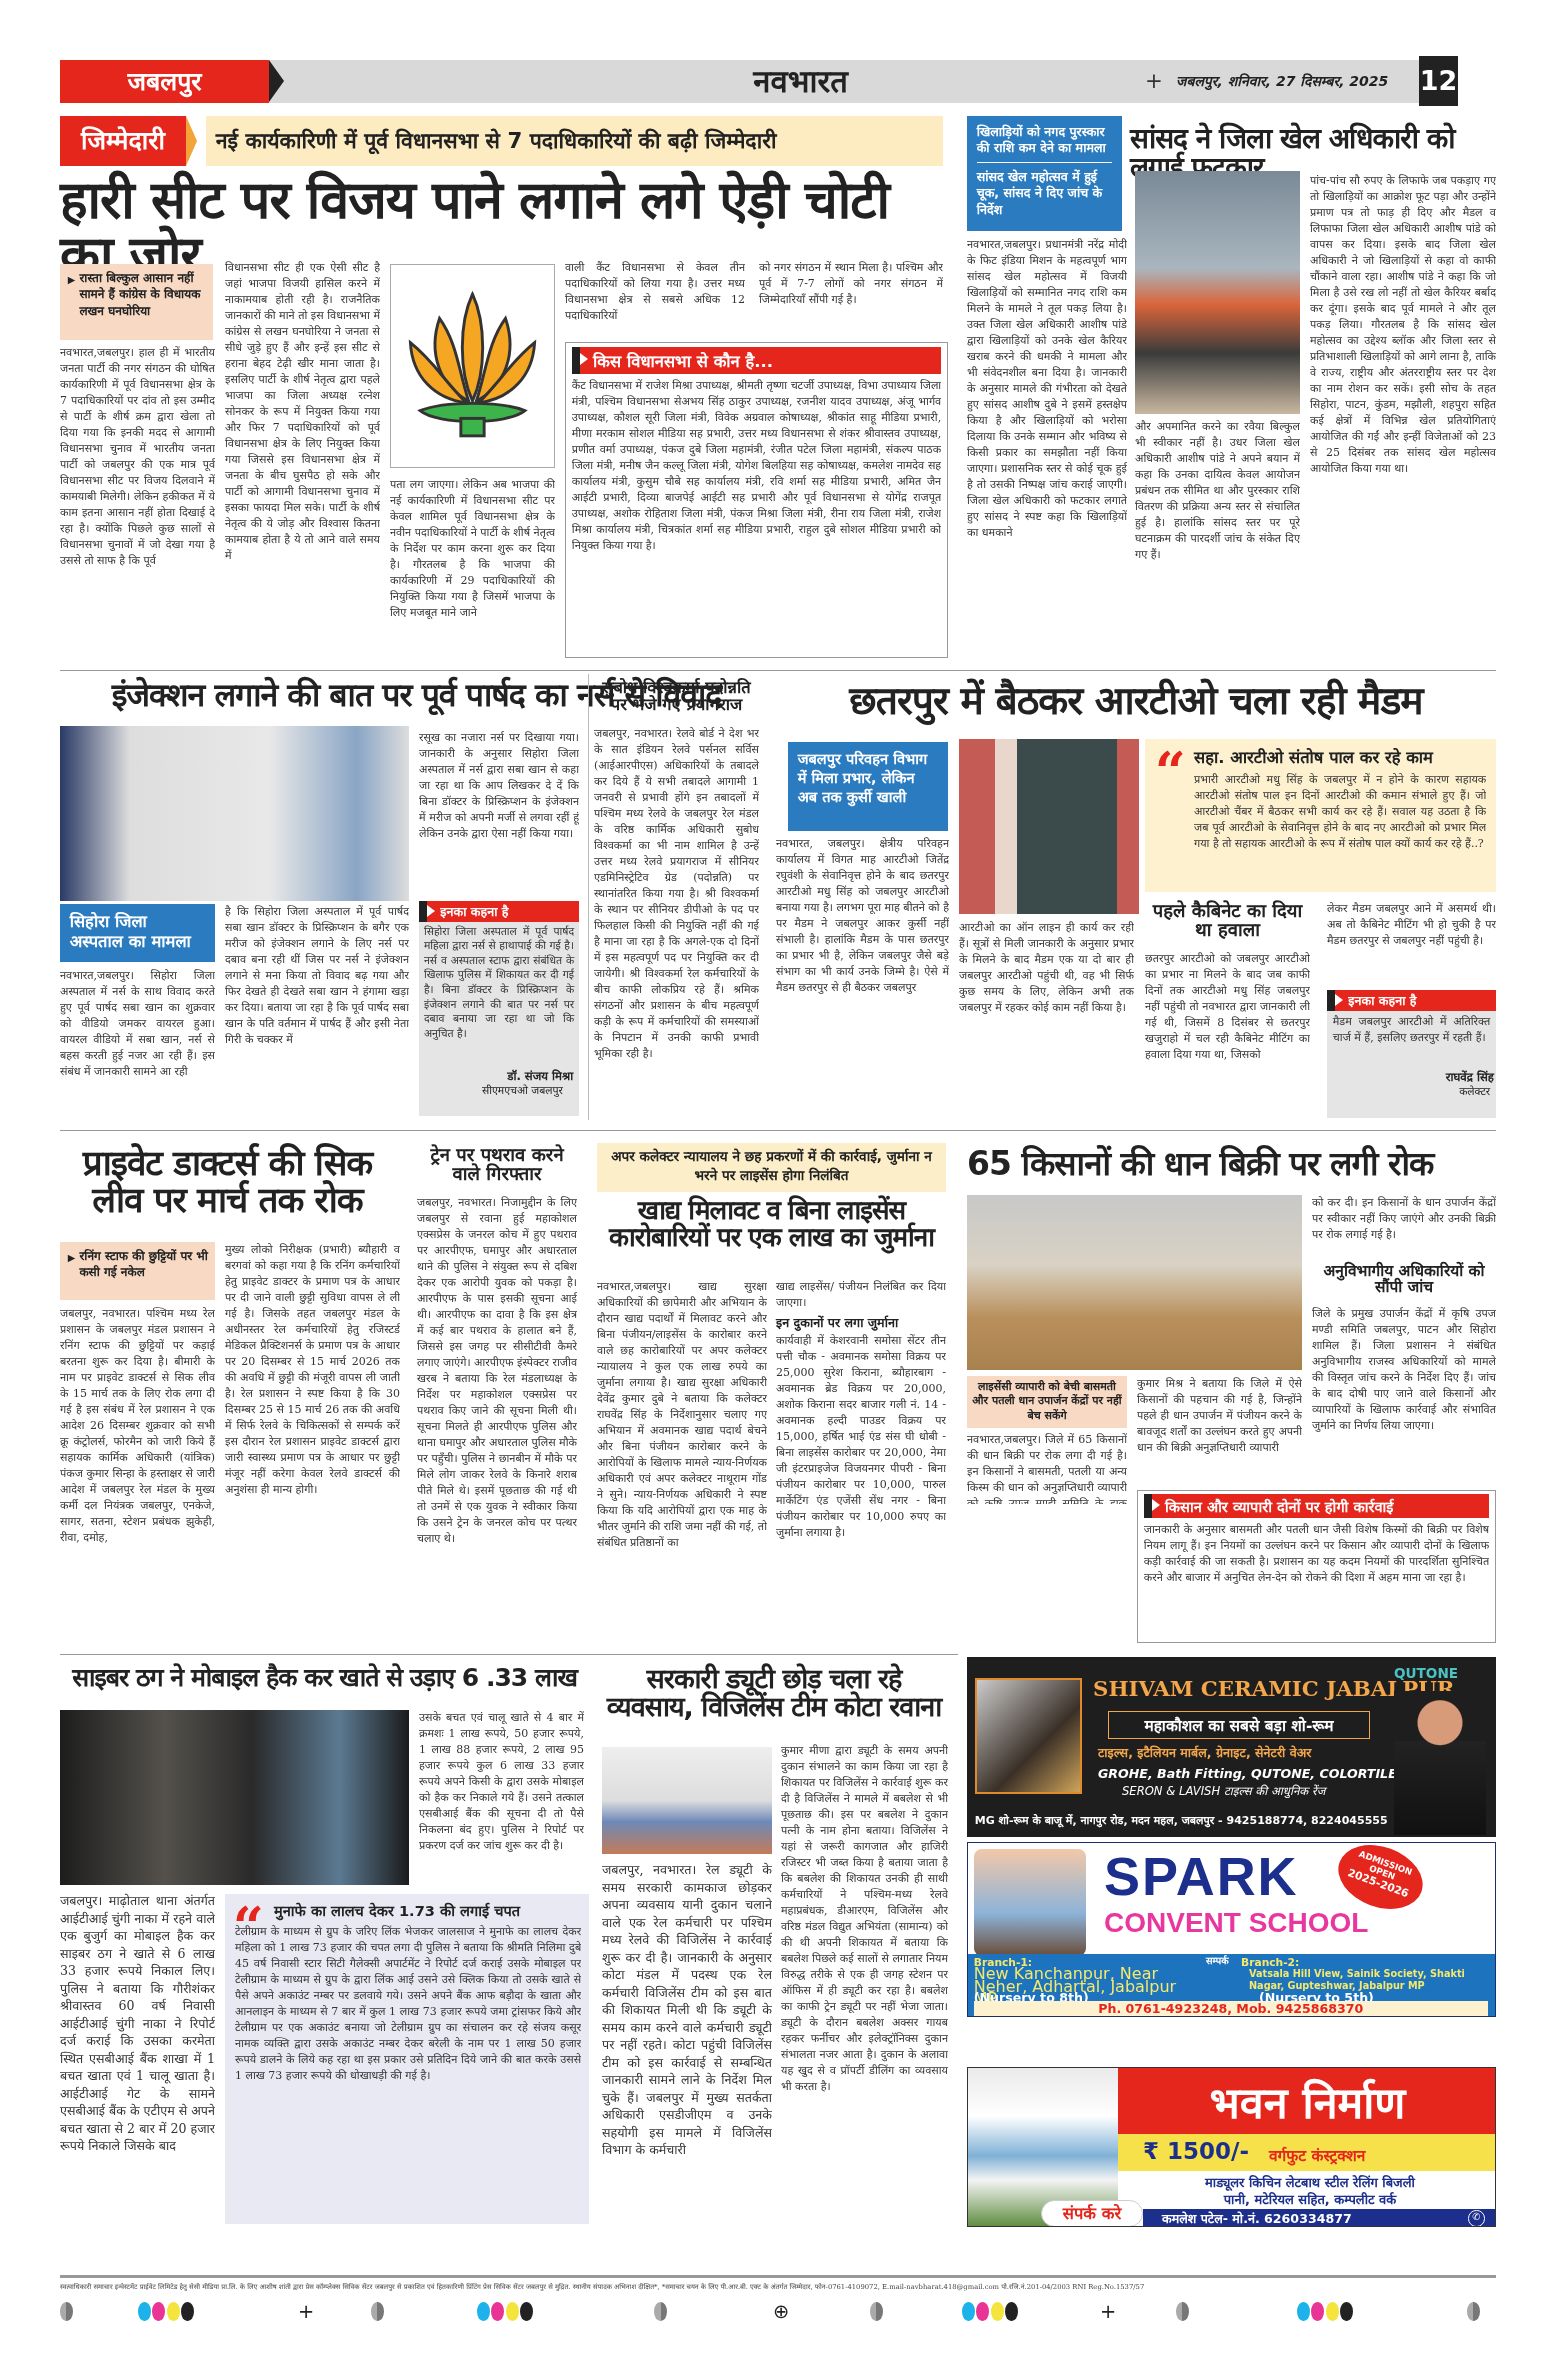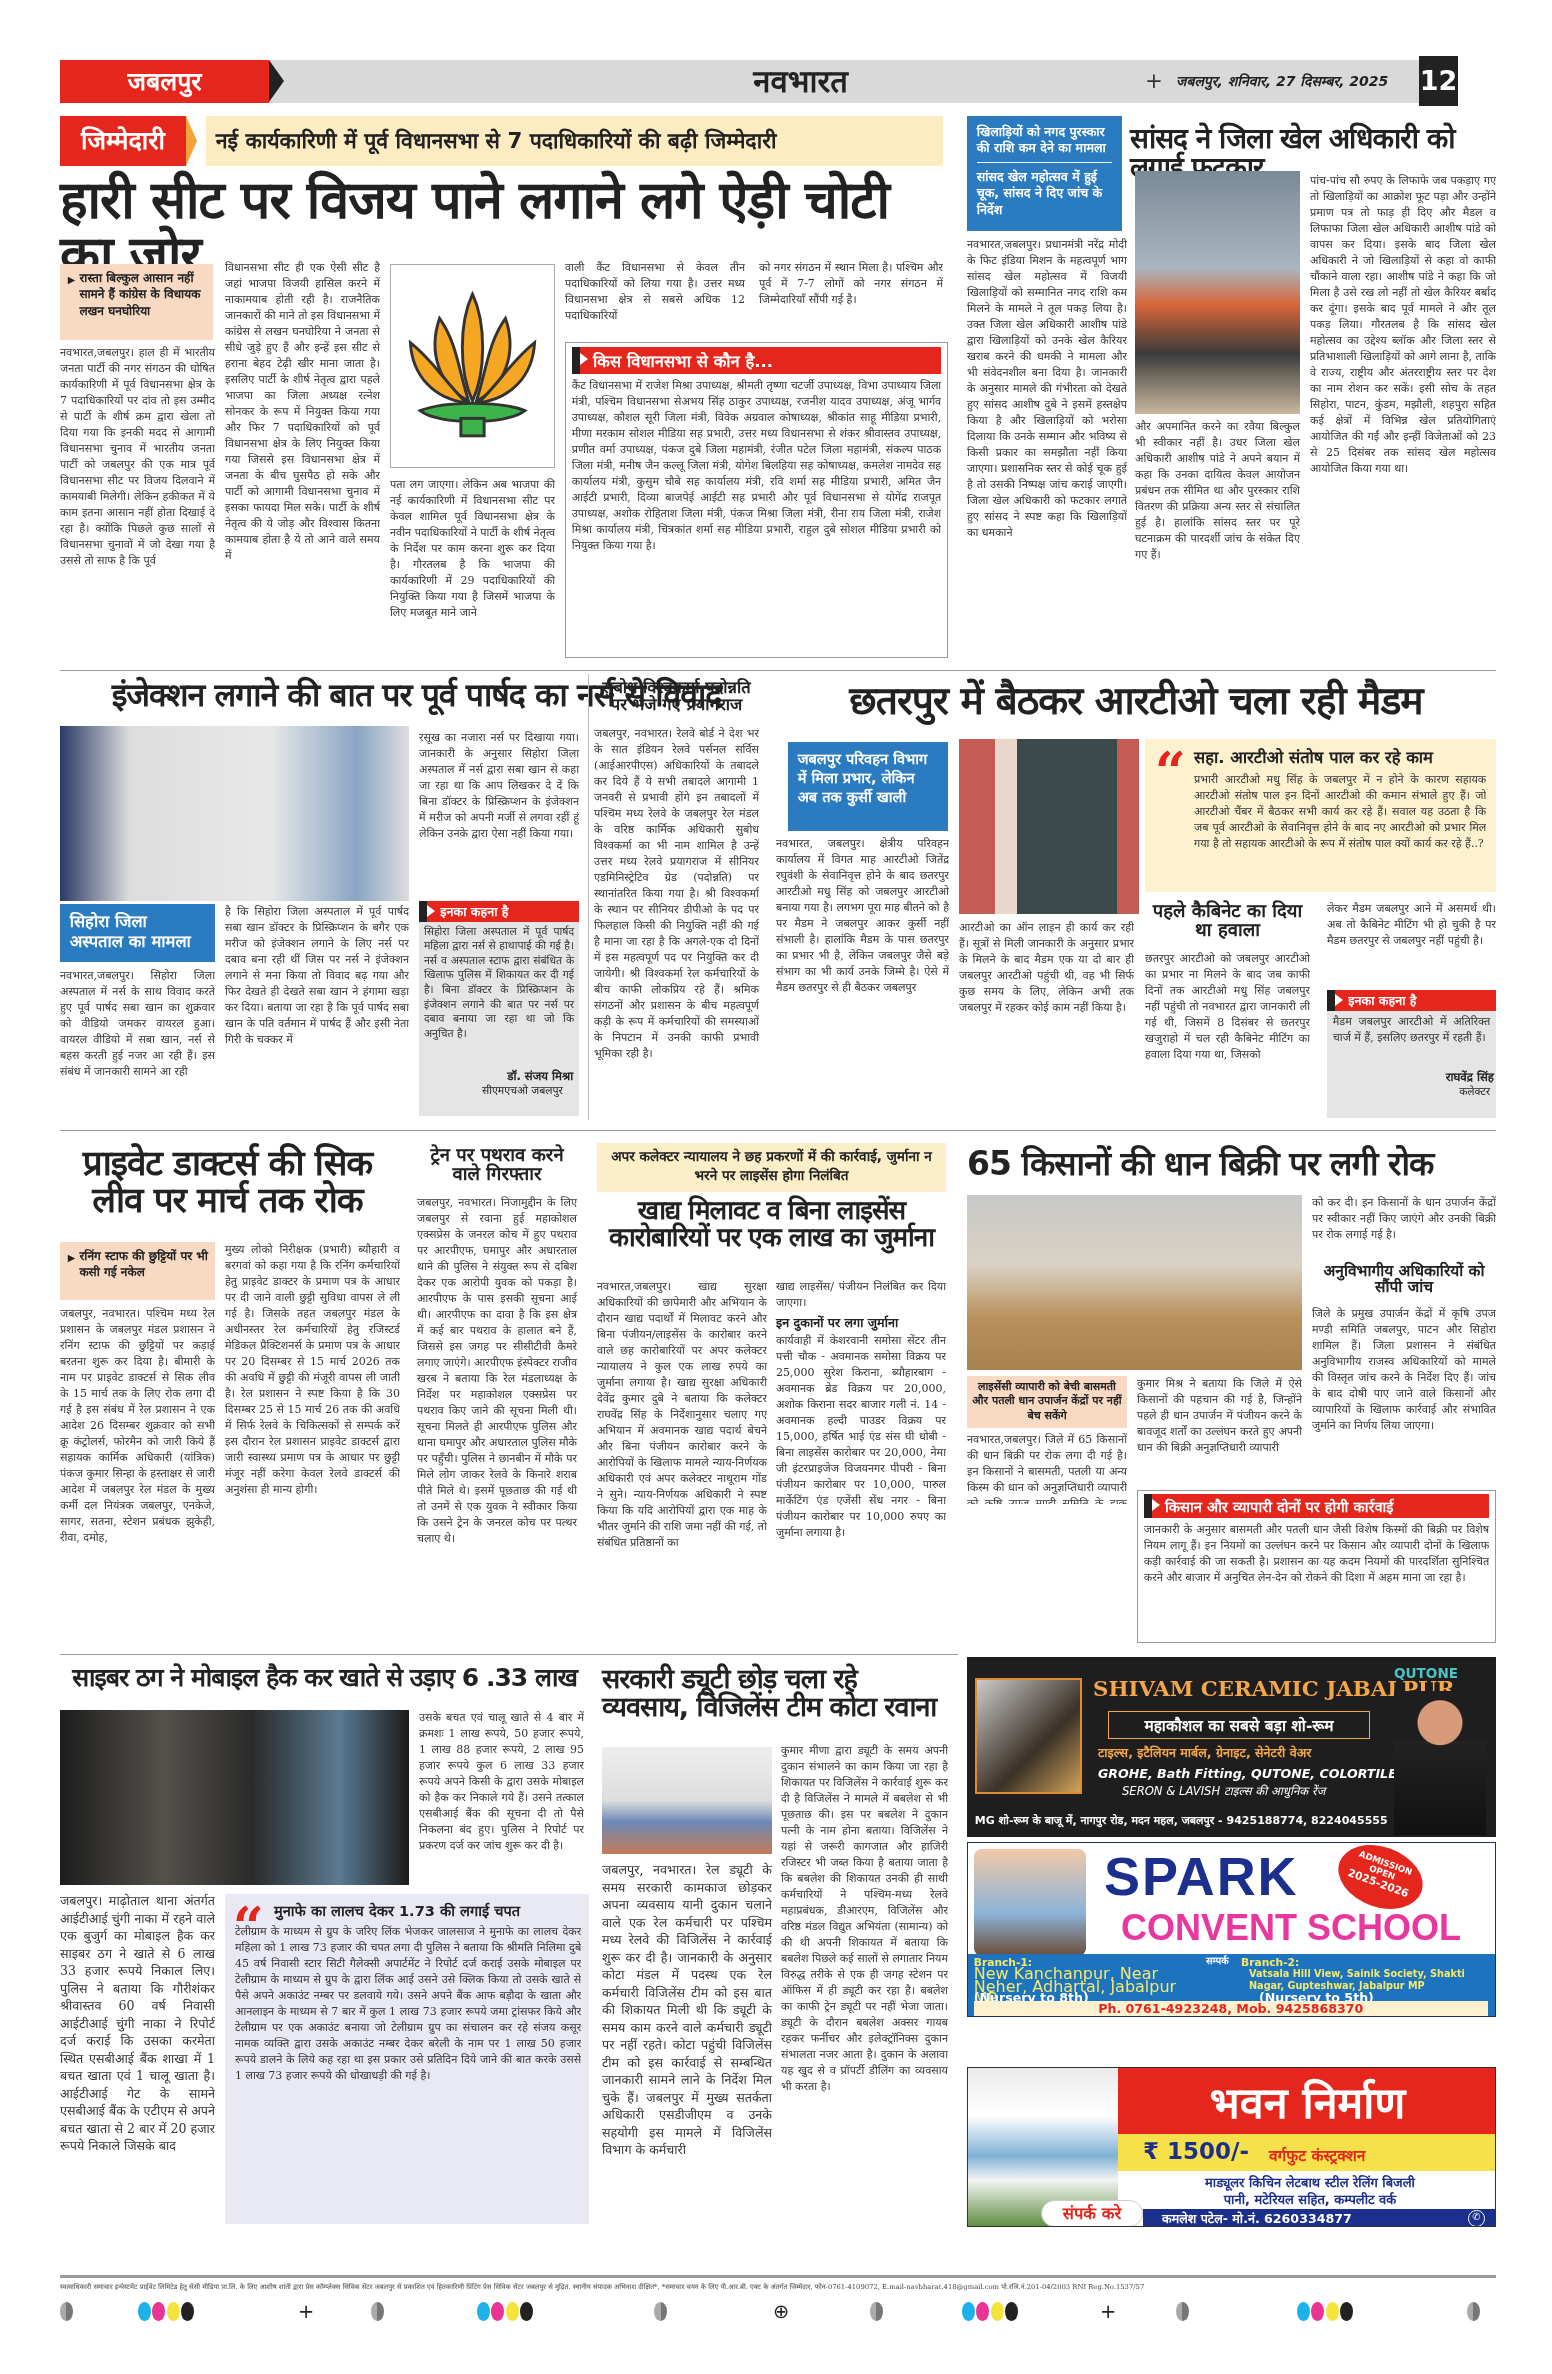--- a/index.html
+++ b/index.html
@@ -147,21 +147,21 @@
 <div class="abs hl" style="left:60px;top:1665px;width:529px;font-size:25px;text-align:center;">साइबर ठग ने मोबाइल हैक कर खाते से उड़ाए 6 .33 लाख</div>
 <div class="abs photo" style="left:60px;top:1710px;width:349px;height:175px;background:linear-gradient(90deg,#1d1d1d 0%,#54514c 30%,#2a2a2a 55%,#5b7a92 80%,#1b1b1b 100%);"></div>
 <div class="abs body" style="left:419px;top:1710px;width:165px;height:175px;">उसके बचत एवं चालू खाते से 4 बार में क्रमशः 1 लाख रूपये, 50 हजार रूपये, 1 लाख 88 हजार रूपये, 2 लाख 95 हजार रूपये कुल 6 लाख 33 हजार रूपये अपने किसी के द्वारा उसके मोबाइल को हैक कर निकाले गये हैं। उसने तत्काल एसबीआई बैंक की सूचना दी तो पैसे निकलना बंद हुए। पुलिस ने रिपोर्ट पर प्रकरण दर्ज कर जांच शुरू कर दी है।</div>
 <div class="abs body" style="left:60px;top:1892px;width:155px;height:330px;font-size:12.6px;line-height:17.5px;">जबलपुर। माढ़ोताल थाना अंतर्गत आईटीआई चुंगी नाका में रहने वाले एक बुजुर्ग का मोबाइल हैक कर साइबर ठग ने खाते से 6 लाख 33 हजार रूपये निकाल लिए। पुलिस ने बताया कि गौरीशंकर श्रीवास्तव 60 वर्ष निवासी आईटीआई चुंगी नाका ने रिपोर्ट दर्ज कराई कि उसका करमेता स्थित एसबीआई बैंक शाखा में 1 बचत खाता एवं 1 चालू खाता है। आईटीआई गेट के सामने एसबीआई बैंक के एटीएम से अपने बचत खाता से 2 बार में 20 हजार रूपये निकाले जिसके बाद</div>
 <div class="abs" style="left:225px;top:1894px;width:364px;height:330px;background:#e9e9f4;padding:5.8px 7.8px 5.8px 49px;">
   <span class="quote abs" style="left:7.8px;top:5.8px;">“</span>
   <div style="font-weight:bold;font-size:14.6px;margin-bottom:3.9px;">मुनाफे का लालच देकर 1.73 की लगाई चपत</div>
   <div class="body" style="height:291px;margin-left:-39px;">टेलीग्राम के माध्यम से ग्रुप के जरिए लिंक भेजकर जालसाज ने मुनाफे का लालच देकर महिला को 1 लाख 73 हजार की चपत लगा दी पुलिस ने बताया कि श्रीमति निलिमा दुबे 45 वर्ष निवासी स्टार सिटी गैलेक्सी अपार्टमेंट ने रिपोर्ट दर्ज कराई उसके मोबाइल पर टेलीग्राम के माध्यम से ग्रुप के द्वारा लिंक आई उसने उसे क्लिक किया तो उसके खाते से पैसे अपने अकाउंट नम्बर पर डलवाये गये। उसने अपने बैंक आफ बड़ौदा के खाता और आनलाइन के माध्यम से 7 बार में कुल 1 लाख 73 हजार रूपये जमा ट्रांसफर किये और टेलीग्राम पर एक अकाउंट बनाया जो टेलीग्राम ग्रुप का संचालन कर रहे संजय कसूर नामक व्यक्ति द्वारा उसके अकाउंट नम्बर देकर बरेली के नाम पर 1 लाख 50 हजार रूपये डालने के लिये कह रहा था इस प्रकार उसे प्रतिदिन दिये जाने की बात करके उससे 1 लाख 73 हजार रूपये की धोखाधड़ी की गई है।</div>
 </div>
 
-<div class="abs hl" style="left:602px;top:1665px;width:344px;font-size:27px;text-align:left;">सरकारी ड्यूटी छोड़ चला रहे व्यवसाय, विजिलेंस टीम कोटा रवाना</div>
+<div class="abs hl" style="left:602px;top:1665px;width:344px;font-size:27px;text-align:center;">सरकारी ड्यूटी छोड़ चला रहे व्यवसाय, विजिलेंस टीम कोटा रवाना</div>
 <div class="abs photo" style="left:602px;top:1747px;width:170px;height:107px;background:linear-gradient(#eee 0%,#ddd 50%,#6d89b8 70%,#c47b58 100%);"></div>
 <div class="abs body" style="left:602px;top:1861px;width:170px;height:363px;font-size:12.6px;line-height:17.5px;">जबलपुर, नवभारत। रेल ड्यूटी के समय सरकारी कामकाज छोड़कर अपना व्यवसाय यानी दुकान चलाने वाले एक रेल कर्मचारी पर पश्चिम मध्य रेलवे की विजिलेंस ने कार्रवाई शुरू कर दी है। जानकारी के अनुसार कोटा मंडल में पदस्थ एक रेल कर्मचारी विजिलेंस टीम को इस बात की शिकायत मिली थी कि ड्यूटी के समय काम करने वाले कर्मचारी ड्यूटी पर नहीं रहते। कोटा पहुंची विजिलेंस टीम को इस कार्रवाई से सम्बन्धित जानकारी सामने लाने के निर्देश मिल चुके हैं। जबलपुर में मुख्य सतर्कता अधिकारी एसडीजीएम व उनके सहयोगी इस मामले में विजिलेंस विभाग के कर्मचारी</div>
 <div class="abs body" style="left:781px;top:1743px;width:167px;height:481px;">कुमार मीणा द्वारा ड्यूटी के समय अपनी दुकान संभालने का काम किया जा रहा है शिकायत पर विजिलेंस ने कार्रवाई शुरू कर दी है विजिलेंस ने मामले में बबलेश से भी पूछताछ की। इस पर बबलेश ने दुकान पत्नी के नाम होना बताया। विजिलेंस ने यहां से जरूरी कागजात और हाजिरी रजिस्टर भी जब्त किया है बताया जाता है कि बबलेश की शिकायत उनकी ही साथी कर्मचारियों ने पश्चिम-मध्य रेलवे महाप्रबंधक, डीआरएम, विजिलेंस और वरिष्ठ मंडल विद्युत अभियंता (सामान्य) को की थी अपनी शिकायत में बताया कि बबलेश पिछले कई सालों से लगातार नियम विरुद्ध तरीके से एक ही जगह स्टेशन पर ऑफिस में ही ड्यूटी कर रहा है। बबलेश का काफी ट्रेन ड्यूटी पर नहीं भेजा जाता। ड्यूटी के दौरान बबलेश अक्सर गायब रहकर फर्नीचर और इलेक्ट्रॉनिक्स दुकान संभालता नजर आता है। दुकान के अलावा यह खुद से व प्रॉपर्टी डीलिंग का व्यवसाय भी करता है।</div>
 
 <div class="abs" style="left:967px;top:1657px;width:529px;height:180px;background:#1e1e1e;overflow:hidden;">
   <div class="abs" style="left:7.8px;top:21.3px;width:107px;height:116px;background:linear-gradient(135deg,#ccc,#3a3027 60%,#cfa45a);border:2.9px solid #e28a2b;"></div>
   <div class="abs" style="left:427px;top:7.8px;color:#4cc2c4;font-weight:bold;font-size:13.6px;">QUTONE</div>
   <div class="abs" style="left:126px;top:19.4px;color:#f3a64a;font-family:'DejaVu Serif',serif;font-weight:bold;font-size:21.3px;">SHIVAM CERAMIC JABALPUR</div>
   <div class="abs" style="left:141px;top:54px;width:262px;border:1.9px solid #f3a64a;color:#fff;font-weight:bold;font-size:15.5px;text-align:center;padding:1.9px;">महाकौशल का सबसे बड़ा शो-रूम</div>
   <div class="abs" style="left:131px;top:87px;color:#f3a64a;font-size:12.6px;font-weight:bold;">टाइल्स, इटैलियन मार्बल, ग्रेनाइट, सेनेटरी वेअर</div>
@@ -172,21 +172,21 @@
 </div>
 
 <div class="abs" style="left:967px;top:1842px;width:529px;height:175px;border:1.9px solid #1b2f6b;background:#fff;overflow:hidden;">
   <div class="abs" style="left:5.8px;top:5.8px;width:112px;height:107px;background:linear-gradient(#f2c8a8,#8db3d9 60%,#6a4d3a);border-radius:7.8px;"></div>
   <div class="abs" style="left:136px;top:1.9px;color:#1c2f8c;font-weight:bold;font-size:54px;letter-spacing:1.9px;font-family:'Liberation Sans',sans-serif;">SPARK</div>
   <div class="abs" style="left:369px;top:3.9px;width:87px;height:60px;background:#e5261d;border-radius:50%;color:#fff;font-weight:bold;font-size:8.7px;text-align:center;padding-top:9.7px;transform:rotate(20deg);">
     <div>ADMISSION</div>
     <div>OPEN</div>
     <div style="font-size:10.7px;">2025-2026</div>
   </div>
-  <div class="abs" style="left:136px;top:64px;color:#e8379e;font-weight:bold;font-size:36px;font-family:'Liberation Sans',sans-serif;margin-left:17px;">CONVENT SCHOOL</div>
+  <div class="abs" style="left:136px;top:64px;color:#e8379e;font-weight:bold;font-size:28px;font-family:'Liberation Sans',sans-serif;">CONVENT SCHOOL</div>
   <div class="abs" style="left:0;top:111px;width:529px;height:62px;background:#1e73be;"></div>
   <div class="abs" style="left:5.8px;top:113px;color:#f4e96a;font-weight:bold;font-size:10.7px;">Branch-1:</div>
   <div class="abs" style="left:5.8px;top:125px;width:228px;color:#f4e96a;font-weight:normal;font-size:16px;line-height:12.6px;">New Kanchanpur, Near Neher, Adhartal, Jabalpur MP</div>
   <div class="abs" style="left:5.8px;top:147px;color:#fff;font-weight:bold;font-size:12.6px;">(Nursery to 8th)</div>
   <div class="abs" style="left:238px;top:111px;color:#fff;font-size:9.7px;font-weight:bold;">सम्पर्क</div>
   <div class="abs" style="left:273px;top:113px;color:#f4e96a;font-weight:bold;font-size:10.7px;">Branch-2:</div>
   <div class="abs" style="left:281px;top:125px;width:243px;color:#f4e96a;font-weight:bold;font-size:9.7px;line-height:11.6px;">Vatsala Hill View, Sainik Society, Shakti Nagar, Gupteshwar, Jabalpur MP</div>
   <div class="abs" style="left:291px;top:147px;color:#fff;font-weight:bold;font-size:12.6px;">(Nursery to 5th)</div>
   <div class="abs" style="left:5.8px;top:158px;width:514px;background:#fdf1cf;color:#e5261d;font-weight:bold;font-size:12.6px;text-align:center;">Ph. 0761-4923248, Mob. 9425868370</div>
 </div>

